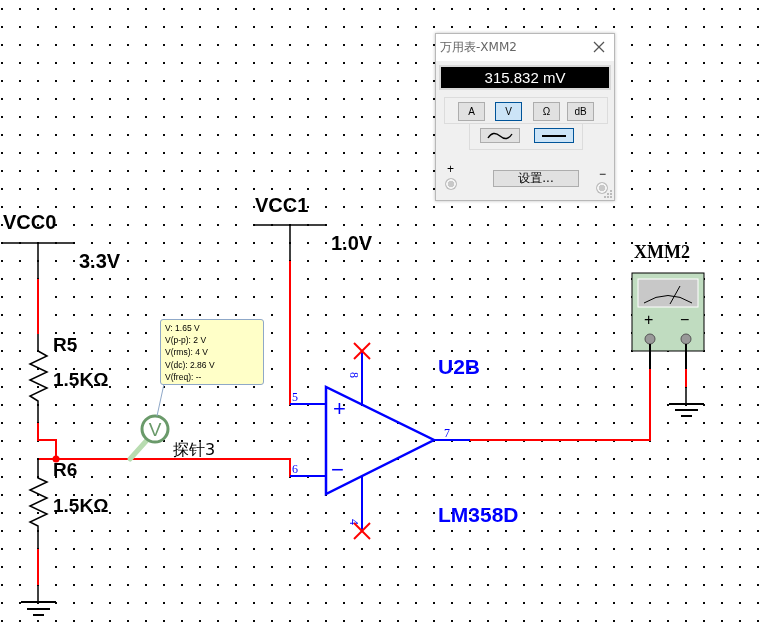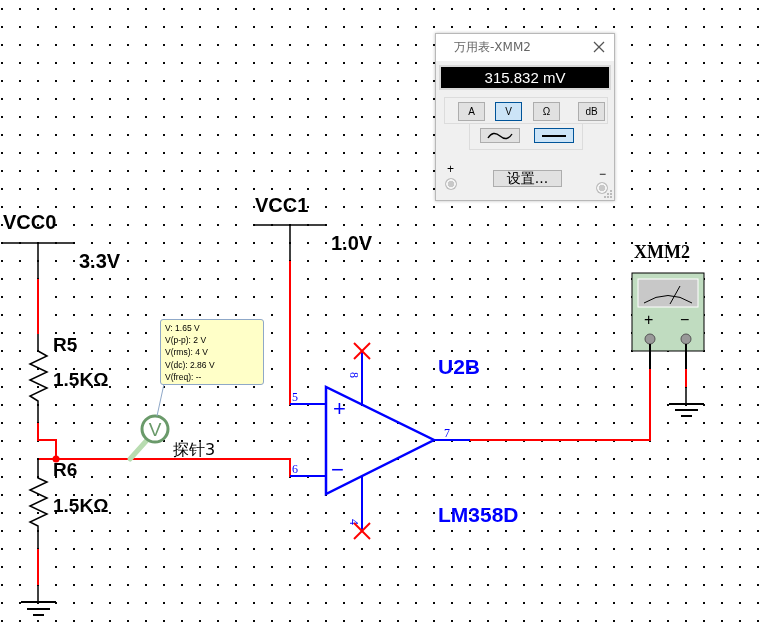--- a/index.html
+++ b/index.html
@@ -28,21 +28,21 @@
   
   .mm-win {
     position: absolute; left: 435px; top: 33px; width: 180px; height: 168px;
     background: #f0f0f0; border: 1px solid #b8b8b8; box-sizing: border-box;
     box-shadow: 0 0 3px rgba(0,0,0,0.25);
   }
   .mm-title {
     position: absolute; left: 0; top: 0; right: 0; height: 27px;
     background: #ffffff; display: flex; align-items: center;
   }
-  .mm-title-text { margin-left: 18px; font-size: 12px; color: #666; font-family: "DejaVu Sans", sans-serif; }
+  .mm-title-text { margin-left: 4px; font-size: 12px; color: #666; font-family: "DejaVu Sans", sans-serif; }
   .mm-close { position: absolute; right: 7px; top: 5px; width: 16px; height: 16px; cursor: pointer; }
   .mm-display {
     position: absolute; left: 3px; top: 31px; width: 172px; height: 25px;
     background: #000; border: 2px solid #d9d9d9; box-sizing: border-box;
     color: #fff; font-size: 15px; text-align: center; line-height: 21px;
     font-family: "Liberation Sans", sans-serif;
   }
   .mm-modes {
     position: absolute; left: 8px; top: 63px; width: 164px; height: 27px;
     border: 1px solid #dcdcdc; box-sizing: border-box;
@@ -56,22 +56,22 @@
   .mm-btn.active { background: #cce4f7; border-color: #005499; }
   .mm-acdc {
     position: absolute; left: 33px; top: 90px; width: 114px; height: 26px;
     border: 1px solid #dcdcdc; border-top: none; box-sizing: border-box;
   }
   .mm-wave { position: absolute; top: 4px; height: 15px; width: 40px; box-sizing: border-box;
     background: #e1e1e1; border: 1px solid #adadad; cursor: pointer;
     display: flex; align-items: center; justify-content: center; }
   .mm-wave.active { background: #cce4f7; border-color: #005499; }
   .mm-settings {
-    position: absolute; left: 57px; top: 136px; width: 69px; height: 17px; box-sizing: border-box;
-    background: #e1e1e1; border: 1px solid #adadad; font-size: 14px;
+    position: absolute; left: 57px; top: 136px; width: 86px; height: 17px; box-sizing: border-box;
+    background: #e1e1e1; border: 1px solid #adadad; font-size: 12px;
     display: flex; align-items: center; justify-content: center; cursor: pointer;
     font-family: "DejaVu Sans", sans-serif;
   }
   .mm-term {
     position: absolute; width: 12px; height: 12px; border-radius: 50%;
     background: radial-gradient(circle, #c8c8c8 0 3px, #f4f4f4 3.5px 4.5px, #bdbdbd 5px);
     cursor: pointer;
   }
   .mm-sign { position: absolute; font-size: 12px; color: #000; font-family: "Liberation Sans", sans-serif; }
   .mm-grip { position: absolute; right: 1px; bottom: 1px; width: 10px; height: 10px; }
@@ -196,21 +196,21 @@
       <line x1="3" y1="3" x2="13" y2="13" stroke="#555" stroke-width="1.2"></line>
       <line x1="13" y1="3" x2="3" y2="13" stroke="#555" stroke-width="1.2"></line>
     </svg>
   </div>
   <div class="mm-display">315.832 mV</div>
 
   <div class="mm-modes">
     <div class="mm-btn" style="left:13px">A</div>
     <div class="mm-btn active" style="left:50px">V</div>
     <div class="mm-btn" style="left:88px">Ω</div>
-    <div class="mm-btn" style="left:133px">dB</div>
+    <div class="mm-btn" style="left:122px">dB</div>
   </div>
 
   <div class="mm-acdc">
     <div class="mm-wave" style="left:10px">
       <svg width="28" height="10" viewBox="0 0 28 10">
         <path d="M2,7 Q7,-1 14,5 T26,3" fill="none" stroke="#000" stroke-width="1.4"></path>
       </svg>
     </div>
     <div class="mm-wave active" style="left:64px">
       <svg width="28" height="10" viewBox="0 0 28 10">

